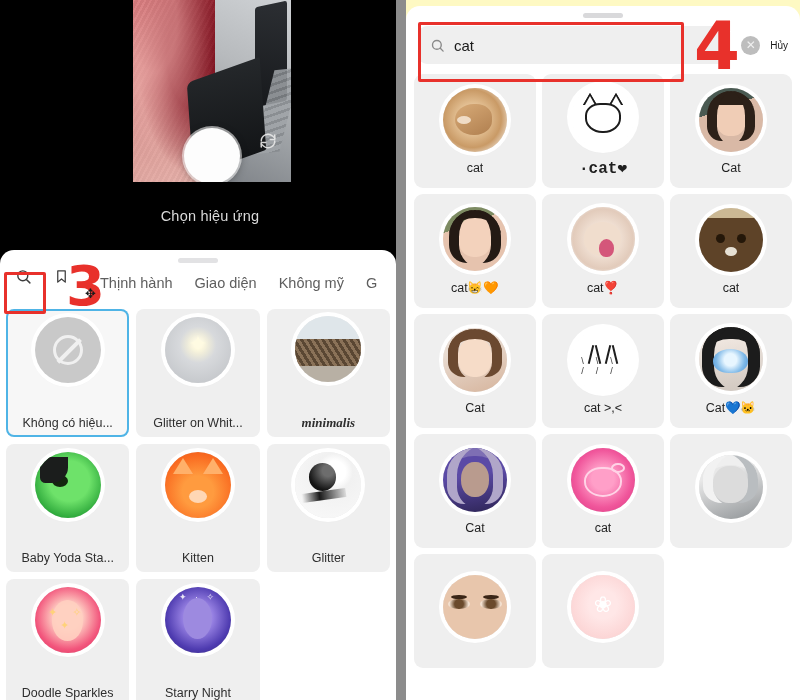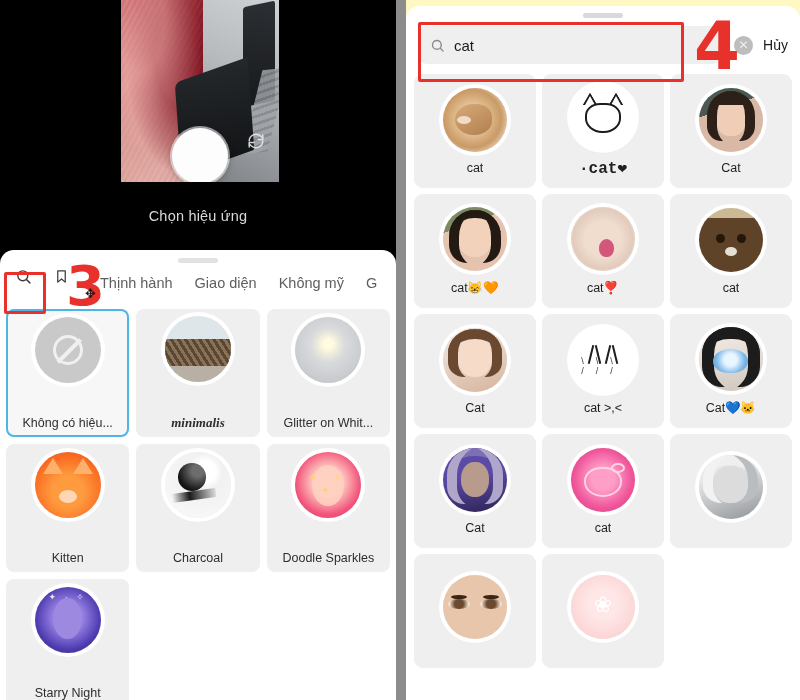--- a/index.html
+++ b/index.html
@@ -10,20 +10,21 @@
     overflow: hidden;
   }
   .screen { position: relative; width: 800px; height: 700px; display: flex; }
 
   
   .panel-left {
     position: relative;
     width: 396px; height: 700px;
     background: #000;
     overflow: hidden;
+    padding-left: 12px;
   }
   .camera-area {
     position: relative;
     width: 396px; height: 250px;
     background: #000;
   }
   .camera-preview {
     position: absolute; left: 121px; top: 0;
     width: 158px; height: 182px;
     overflow: hidden;
@@ -300,21 +301,21 @@
   .clear-btn {
     flex: none;
     width: 19px; height: 19px; border-radius: 50%;
     background: #bdbdbd;
     color: #efefef;
     font-size: 12px; line-height: 19px; text-align: center;
     margin-left: 4px;
   }
   .cancel-btn {
     flex: none;
-    font-size: 14px; color: #1a1a1a;
+    font-size: 10px; color: #1a1a1a;
     padding-left: 2px;
   }
   .grid-right {
     display: grid;
     grid-template-columns: repeat(3, 1fr);
     gap: 6px;
     padding: 0 8px;
   }
   .rcard {
     background: #efefef;
@@ -554,43 +555,47 @@
       <div class="grid">
 
         <div class="card selected">
           <div class="thumb th-none">
             <div class="noentry"></div>
           </div>
           <div class="card-label">Không có hiệu...</div>
         </div>
 
         <div class="card">
+          <div class="thumb th-glitter"></div>
+          <div class="card-label">Glitter on Whit...</div>
+        </div>
+
+        <div class="card">
           <div class="thumb th-minimalis"></div>
           <div class="card-label italic">minimalis</div>
         </div>
 
         <div class="card">
-          <div class="thumb th-glitter"></div>
-          <div class="card-label">Glitter on Whit...</div>
-        </div>
-
+          <div class="thumb th-yoda"></div>
+          <div class="card-label">Baby Yoda Sta...</div>
+        </div>
 
 
         <div class="card">
           <div class="thumb th-kitten">
             <span class="ear-l"></span>
               <span class="ear-r"></span>
               <span class="muzzle"></span>
           </div>
           <div class="card-label">Kitten</div>
         </div>
 
         <div class="card">
           <div class="thumb th-charcoal"></div>
-          <div class="card-label">Charcoal</div>
+          <div class="card-label">Glitter</div>
         </div>
 
         <div class="card">
           <div class="thumb th-doodle"></div>
           <div class="card-label">Doodle Sparkles</div>
         </div>
 
         <div class="card">
           <div class="thumb th-starry"></div>
           <div class="card-label">Starry Night</div>

